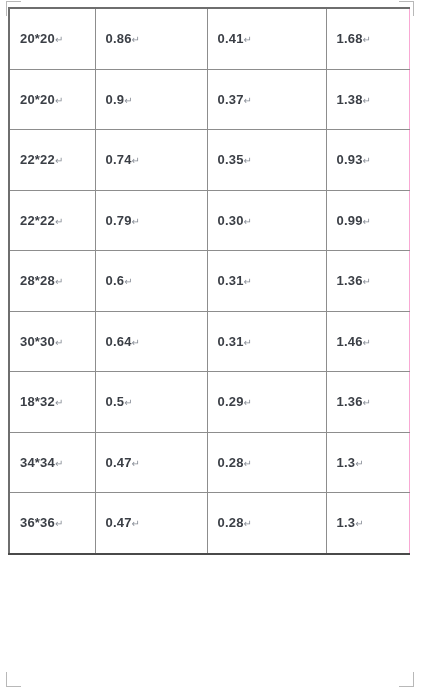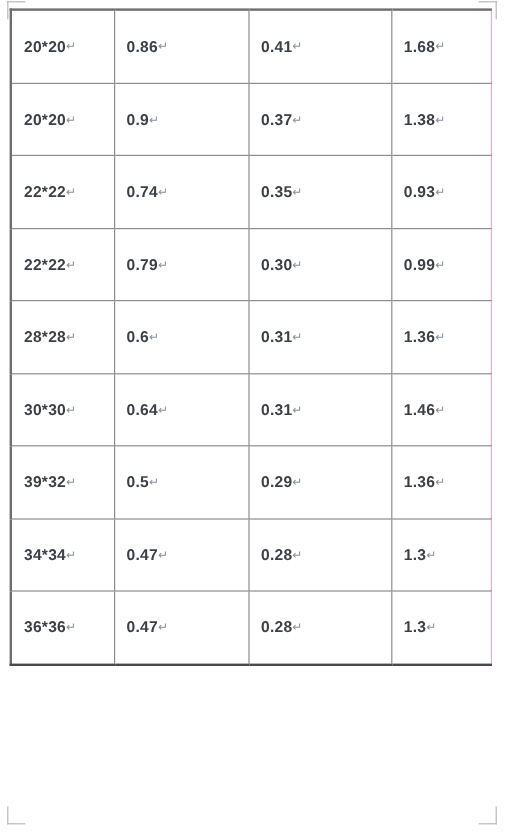--- a/index.html
+++ b/index.html
@@ -207,21 +207,21 @@
               <span class="cell-text">0.31</span>
               <span class="para-mark">↵</span>
             </span></td>
           <td><span class="cell-inner">
               <span class="cell-text">1.46</span>
               <span class="para-mark">↵</span>
             </span></td>
         </tr>
         <tr>
           <td><span class="cell-inner">
-              <span class="cell-text">39*32</span>
+              <span class="cell-text">18*32</span>
               <span class="para-mark">↵</span>
             </span></td>
           <td><span class="cell-inner">
               <span class="cell-text">0.5</span>
               <span class="para-mark">↵</span>
             </span></td>
           <td><span class="cell-inner">
               <span class="cell-text">0.29</span>
               <span class="para-mark">↵</span>
             </span></td>

